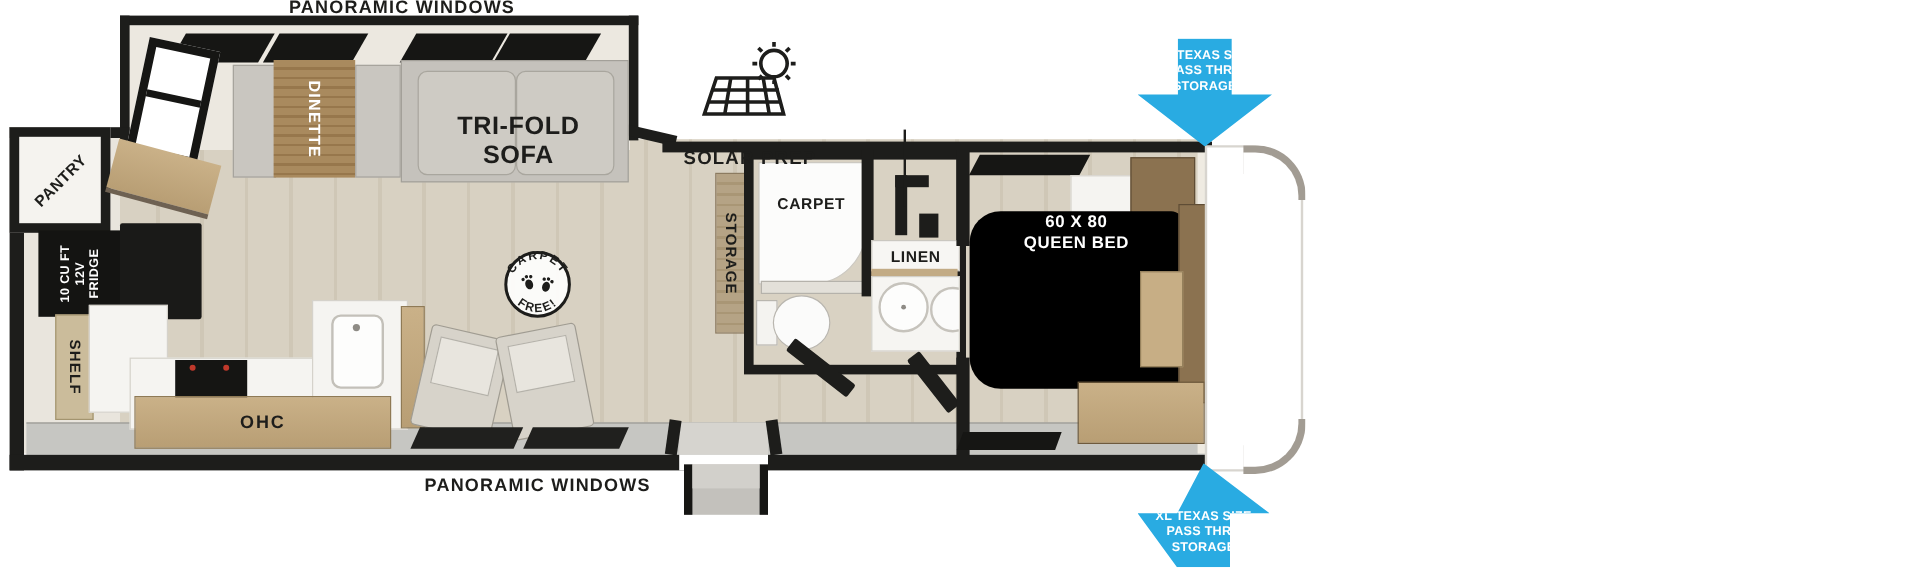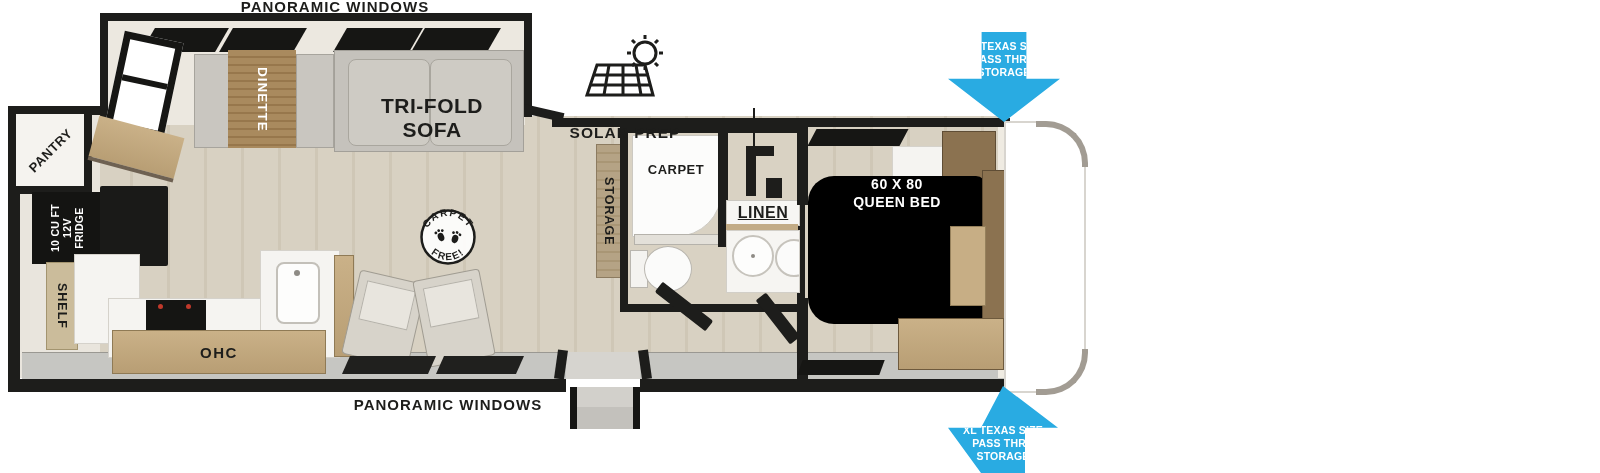--- a/index.html
+++ b/index.html
@@ -135,21 +135,21 @@
   <div class="abs" style="left:632px;top:135px;width:88px;height:100px;background:#fcfcfb;border:1px solid #ccc9c2;border-radius:0 0 46px 0;"></div>
   <div class="lbl center" style="left:630px;top:162px;width:92px;font-size:13px;">CARPET</div>
   <div class="abs" style="left:634px;top:234px;width:84px;height:9px;background:#e3e0d9;border:1px solid #b5b2ab;"></div>
   <div class="abs" style="left:630px;top:250px;width:16px;height:36px;background:#f4f3f0;border:1px solid #b9b6af;"></div>
   <div class="abs" style="left:644px;top:246px;width:46px;height:44px;background:#fbfbfa;border:1px solid #b9b6af;border-radius:50%;"></div>
   <div class="wall" style="left:718px;top:125px;width:10px;height:122px;"></div>
   <div class="wall" style="left:746px;top:146px;width:10px;height:50px;"></div>
   <div class="wall" style="left:746px;top:146px;width:28px;height:10px;"></div>
   <div class="wall" style="left:766px;top:178px;width:16px;height:20px;"></div>
   <div class="abs" style="left:726px;top:200px;width:72px;height:24px;background:#f7f6f3;border:1px solid #cac7c0;display:flex;align-items:center;justify-content:center;">
-    <div style="font-size:16px;font-weight:bold;letter-spacing:.5px;text-decoration:underline;">LINEN</div>
+    <div style="font-size:13px;font-weight:bold;letter-spacing:.5px;">LINEN</div>
   </div>
   <div class="abs" style="left:726px;top:224px;width:72px;height:6px;background:#c2ab85;"></div>
   <div class="abs" style="left:726px;top:230px;width:72px;height:61px;background:#f6f5f2;border:1px solid #d2cfc8;overflow:hidden;">
     <div class="abs" style="left:5px;top:4px;width:38px;height:38px;border-radius:50%;background:#fdfdfc;border:2px solid #c6c3bc;">
       <div class="abs" style="left:17px;top:17px;width:4px;height:4px;border-radius:50%;background:#8e8b85;"></div>
     </div>
     <div class="abs" style="left:48px;top:8px;width:34px;height:34px;border-radius:50%;background:#fbfbfa;border:2px solid #c6c3bc;"></div>
   </div>
   <div class="wall" style="left:652px;top:300px;width:64px;height:13px;transform:rotate(38deg);border-radius:2px;"></div>
   <div class="wall" style="left:750px;top:312px;width:56px;height:13px;transform:rotate(52deg);border-radius:2px;"></div>

